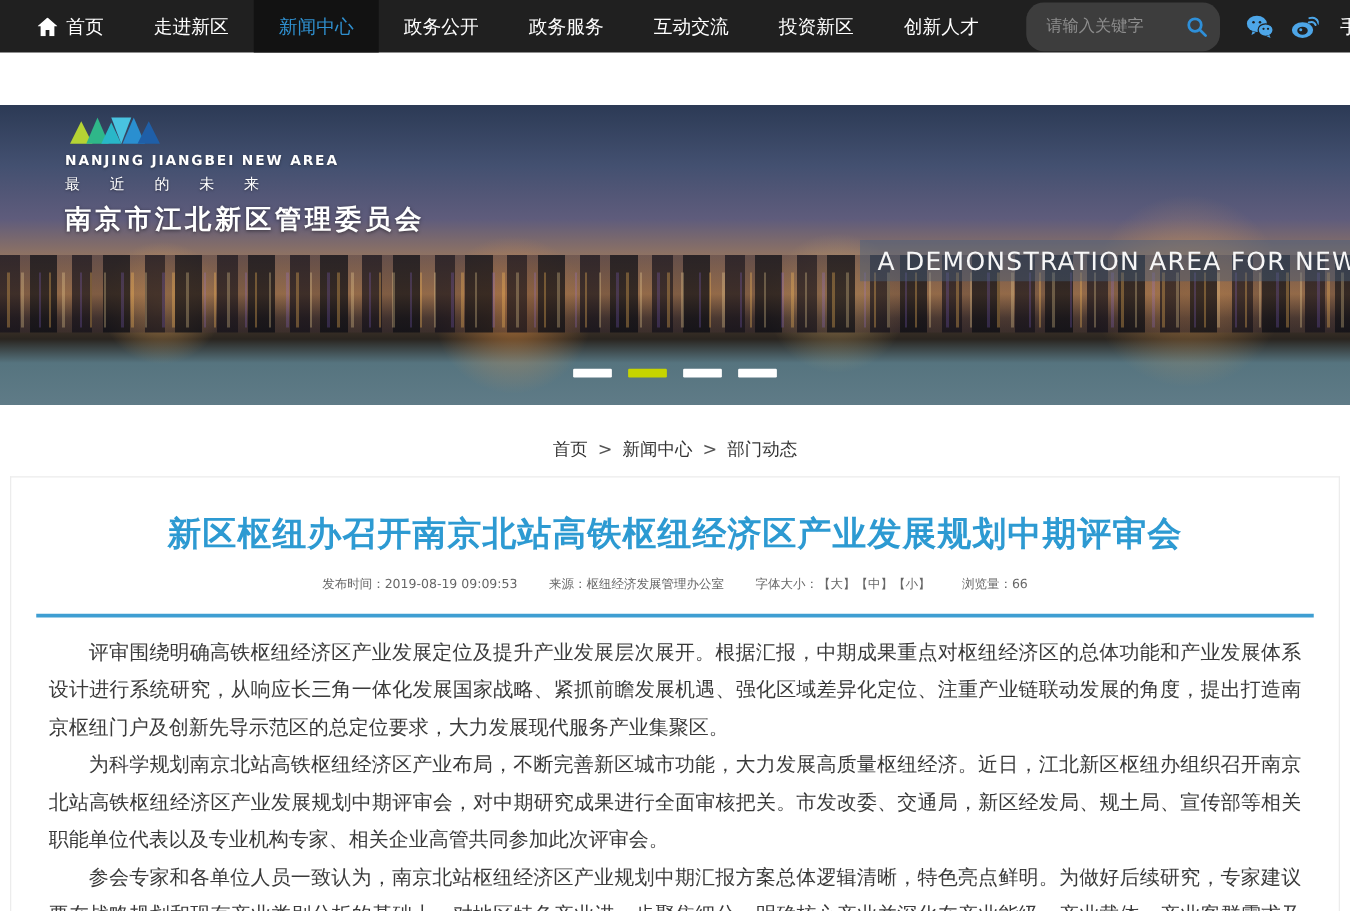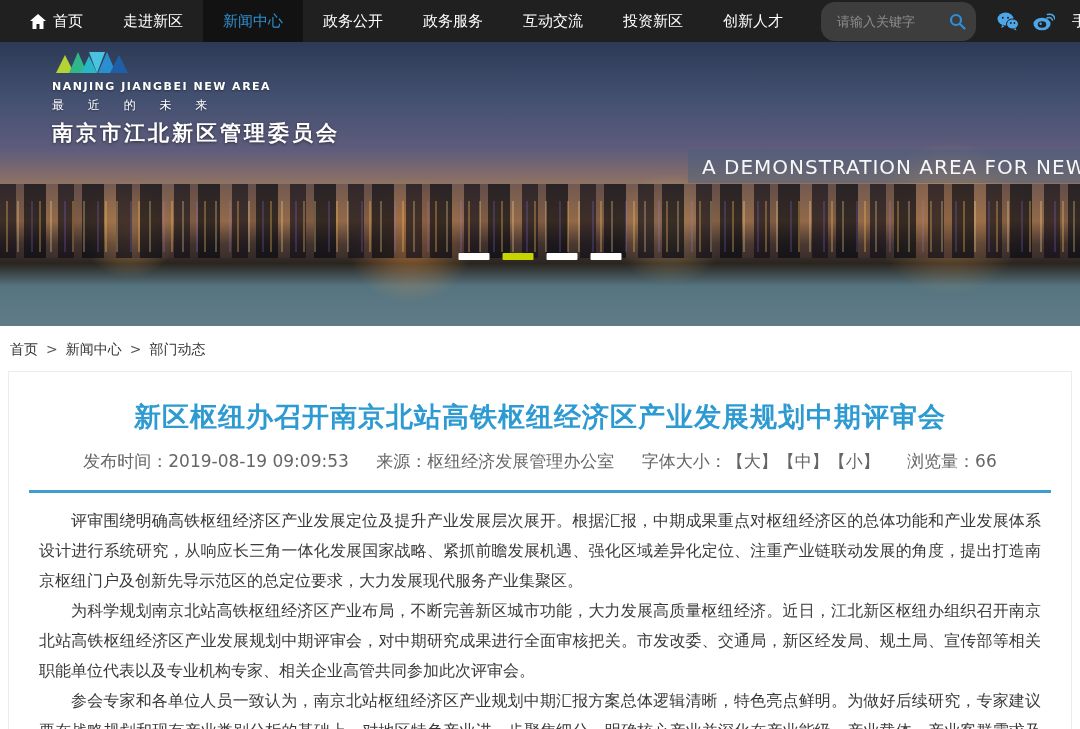--- a/index.html
+++ b/index.html
@@ -13,28 +13,28 @@
   .home-ic{display:inline-flex;}
   .search-pill{display:flex;align-items:center;background:#3d3d3d;border-radius:14px;
     height:39px;width:178px;margin:0 14px 0 18px;padding:0 10px 0 14px;}
   .search-pill input{flex:1;background:transparent;border:none;outline:none;
     color:#cfcfcf;font-size:13px;font-family:inherit;width:110px;}
   .search-pill input::placeholder{color:#8d8d8d;}
   .soc-ic{margin:0 7px;display:inline-flex;cursor:pointer;}
   .mobile-link{color:#ffffff;font-size:15px;margin-left:10px;white-space:nowrap;cursor:pointer;text-decoration:none;}
 
   
-  .banner{position:relative;height:284px;overflow:hidden;
+  .banner{position:relative;height:240px;overflow:hidden;
     background:
       radial-gradient(circle 70px at 12% 66%, rgba(255,185,95,.55), transparent 70%),
       radial-gradient(circle 90px at 38% 70%, rgba(255,160,70,.50), transparent 70%),
       radial-gradient(circle 80px at 62% 66%, rgba(255,205,120,.40), transparent 70%),
       radial-gradient(circle 110px at 88% 62%, rgba(255,175,85,.45), transparent 70%),
       linear-gradient(180deg,#2c3a55 0%,#435070 20%,#5f5c7c 38%,#96765f 52%,
-        #c28c53 63%,#4e3d2e 71%,#2a2520 78%,#56747f 86%,#5f7b87 100%);}
+        #c28c53 63%,#4e3d2e 71%,#2a2520 78%,#56747f 86%,#5f7b87 100%); margin-top: 42px;}
   .skyline{position:absolute;left:0;right:0;top:50%;height:26%;opacity:.85;
     background:repeating-linear-gradient(90deg,
       rgba(22,18,28,.9) 0 16px, rgba(52,38,48,.55) 16px 24px,
       rgba(14,14,22,.92) 24px 46px, rgba(70,50,55,.45) 46px 58px);}
   .citylights{position:absolute;left:0;right:0;top:56%;height:18%;opacity:.8;
     background:repeating-linear-gradient(90deg,
       transparent 0 6px, rgba(255,190,90,.40) 6px 8px,
       transparent 8px 17px, rgba(255,225,160,.35) 17px 19px,
       transparent 19px 31px, rgba(160,120,255,.25) 31px 33px);}
   .logo{position:absolute;left:52px;top:6px;color:#fff;}
@@ -49,30 +49,30 @@
     text-shadow:0 2px 6px rgba(0,0,0,.35);}
   .sub-bar{position:absolute;left:688px;right:0;top:108px;height:33px;
     background:rgba(70,95,125,.45);display:flex;align-items:center;overflow:hidden;}
   .sub-bar span{color:rgba(255,255,255,.95);font-size:20px;letter-spacing:1px;
     white-space:nowrap;padding-left:14px;}
   .dots{position:absolute;left:50%;transform:translateX(-50%);top:211px;display:flex;gap:13px;}
   .dot{width:31px;height:7px;background:#ffffff;border-radius:1px;cursor:pointer;}
   .dot.active{background:#c6d400;}
 
   
-  .crumbs{padding:15px 10px 12px;font-size:14px;color:#333;}
+  .crumbs{padding:27px 10px 12px;font-size:14px;color:#333;text-align:center;}
   .crumbs a{color:#333;text-decoration:none;cursor:pointer;}
   .crumb-sep{margin:0 8px;color:#555;}
 
   
   .article{margin:0 8px;border:1px solid #ececec;border-bottom:none;
     min-height:400px;padding-top:27px;background:#fff;}
   .art-title{text-align:center;color:#2d9ad2;font-size:27px;font-weight:bold;
     letter-spacing:1px;padding:0 40px;}
-  .art-meta{text-align:center;color:#666;font-size:17px;margin-top:15px;}
+  .art-meta{text-align:center;color:#666;font-size:10px;margin-top:15px;}
   .art-meta .grp{margin:0 11px;}
   .art-meta .fsz{cursor:pointer;}
   .blue-rule{border:none;border-top:3px solid #3e9ed2;margin:17px 20px 0;}
   .art-body{padding:13px 30px 0;font-size:16px;line-height:30px;color:#3a3a3a;
     text-align:justify;}
   .art-body p{margin:0;text-indent:2em;}
 </style>
 </head>
 <body>
 

